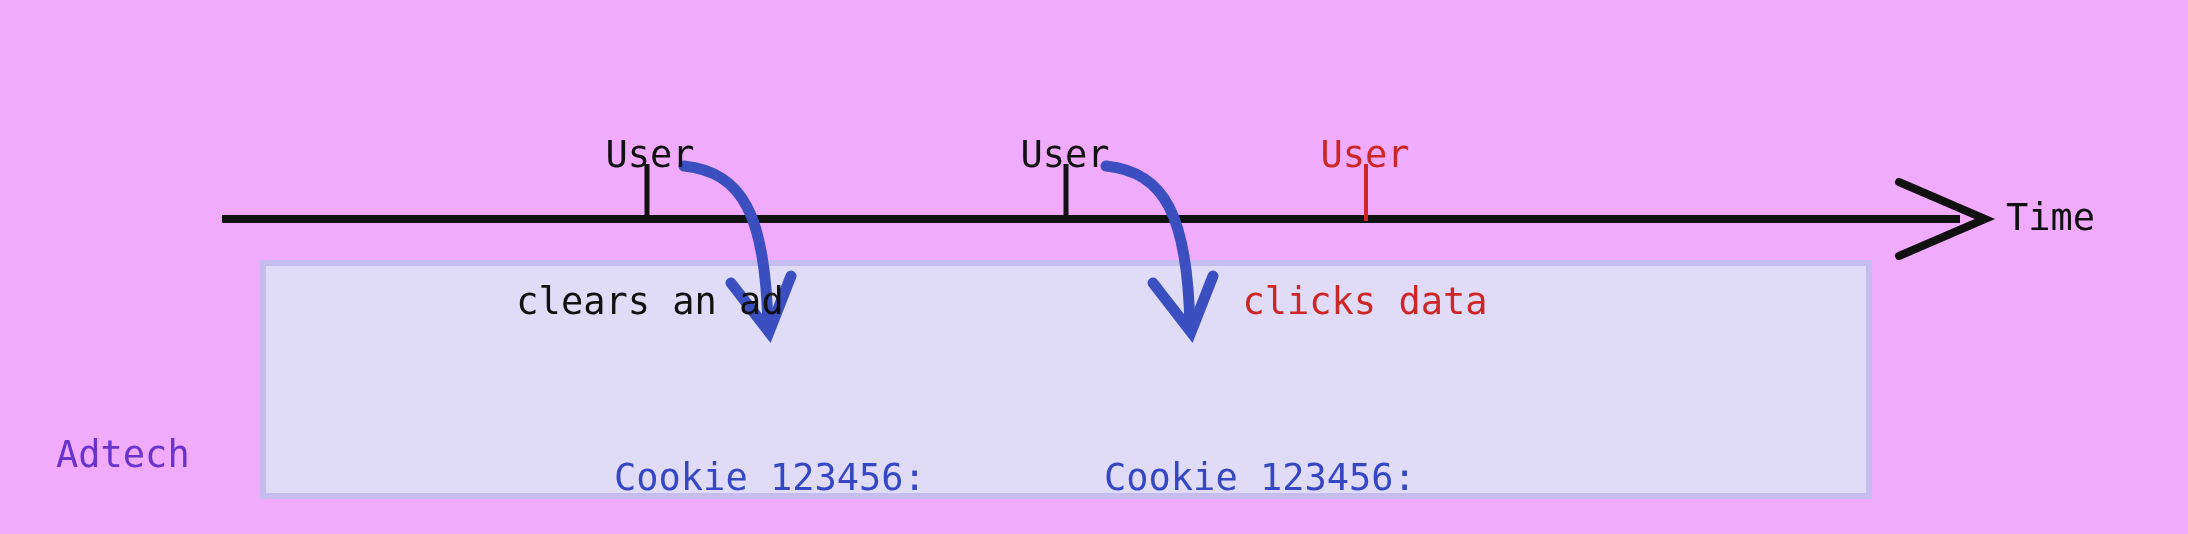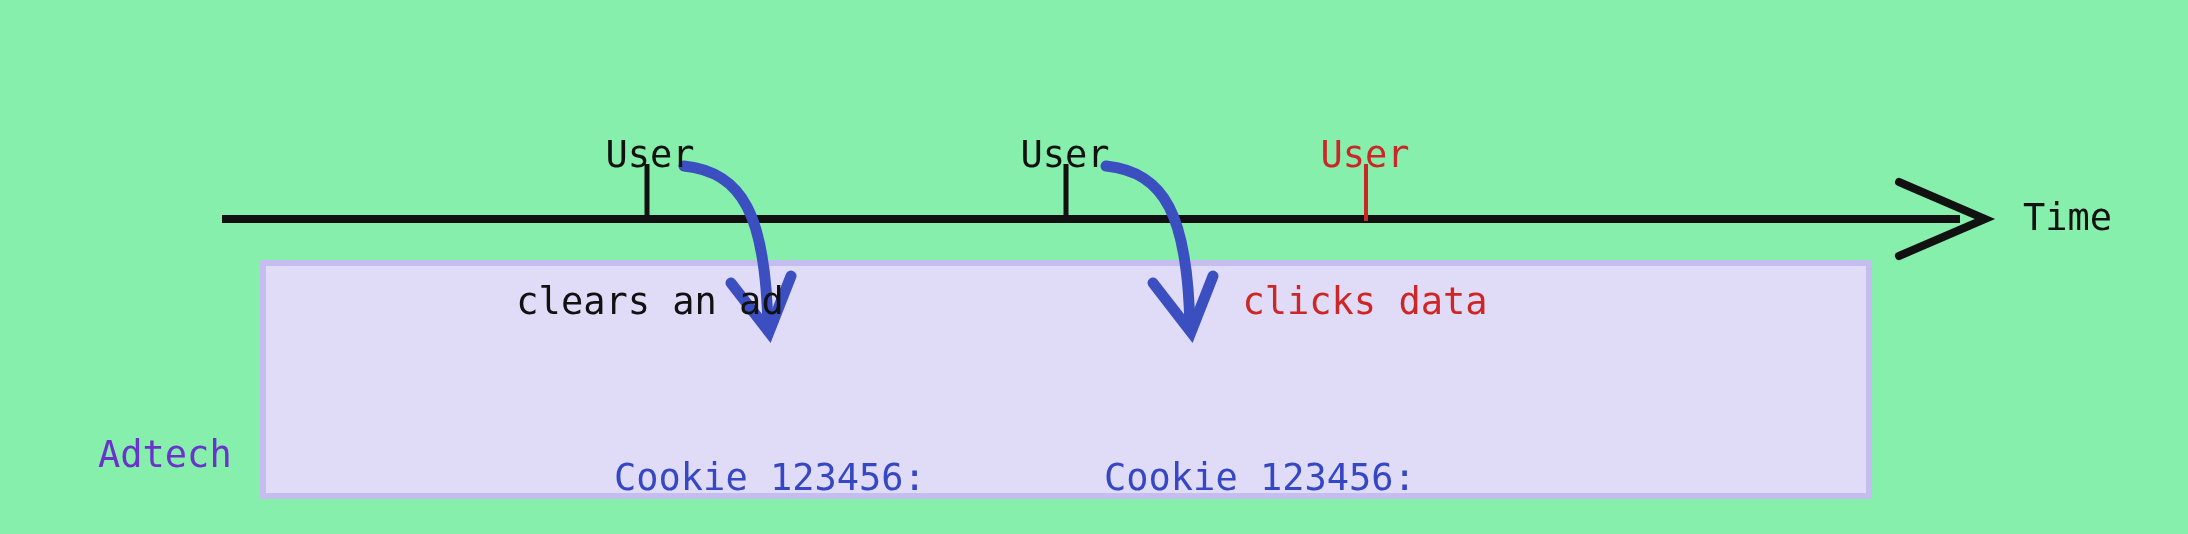--- a/index.html
+++ b/index.html
@@ -7,21 +7,21 @@
     padding: 0;
     background: #ffffff;
   }
   body {
     font-family: "DejaVu Sans Mono", "Liberation Mono", monospace;
   }
   #canvas {
     position: relative;
     width: 2188px;
     height: 534px;
-    background: #86efac;
+    background: #f0abfc;
     overflow: hidden;
   }
   #svg-layer {
     position: absolute;
     left: 0;
     top: 0;
     width: 2188px;
     height: 534px;
   }
 
@@ -45,35 +45,34 @@
   #label-clear   { left: 1100px; top: 32px;  width: 530px; }
 
   #time-label {
     position: absolute;
     left: 2006px;
     top: 193px;
     font-size: 37px;
     line-height: 49px;
     color: #111111;
     white-space: pre;
-    margin-left: 17px;
   }
 
   #adtech-label {
     position: absolute;
     left: 56px;
     top: 330px;
     width: 200px;
     text-align: left;
     font-size: 37px;
     line-height: 50px;
     color: #6a33cc;
     white-space: pre;
   }
-  #adtech-label .ln { display: block; margin-left: 42px; }
+  #adtech-label .ln { display: block; }
 
   .cookie-label {
     position: absolute;
     font-size: 37px;
     line-height: 52px;
     color: #3647c4;
     white-space: pre;
     text-align: left;
   }
   .cookie-label .ln { display: block; text-align: center; }

